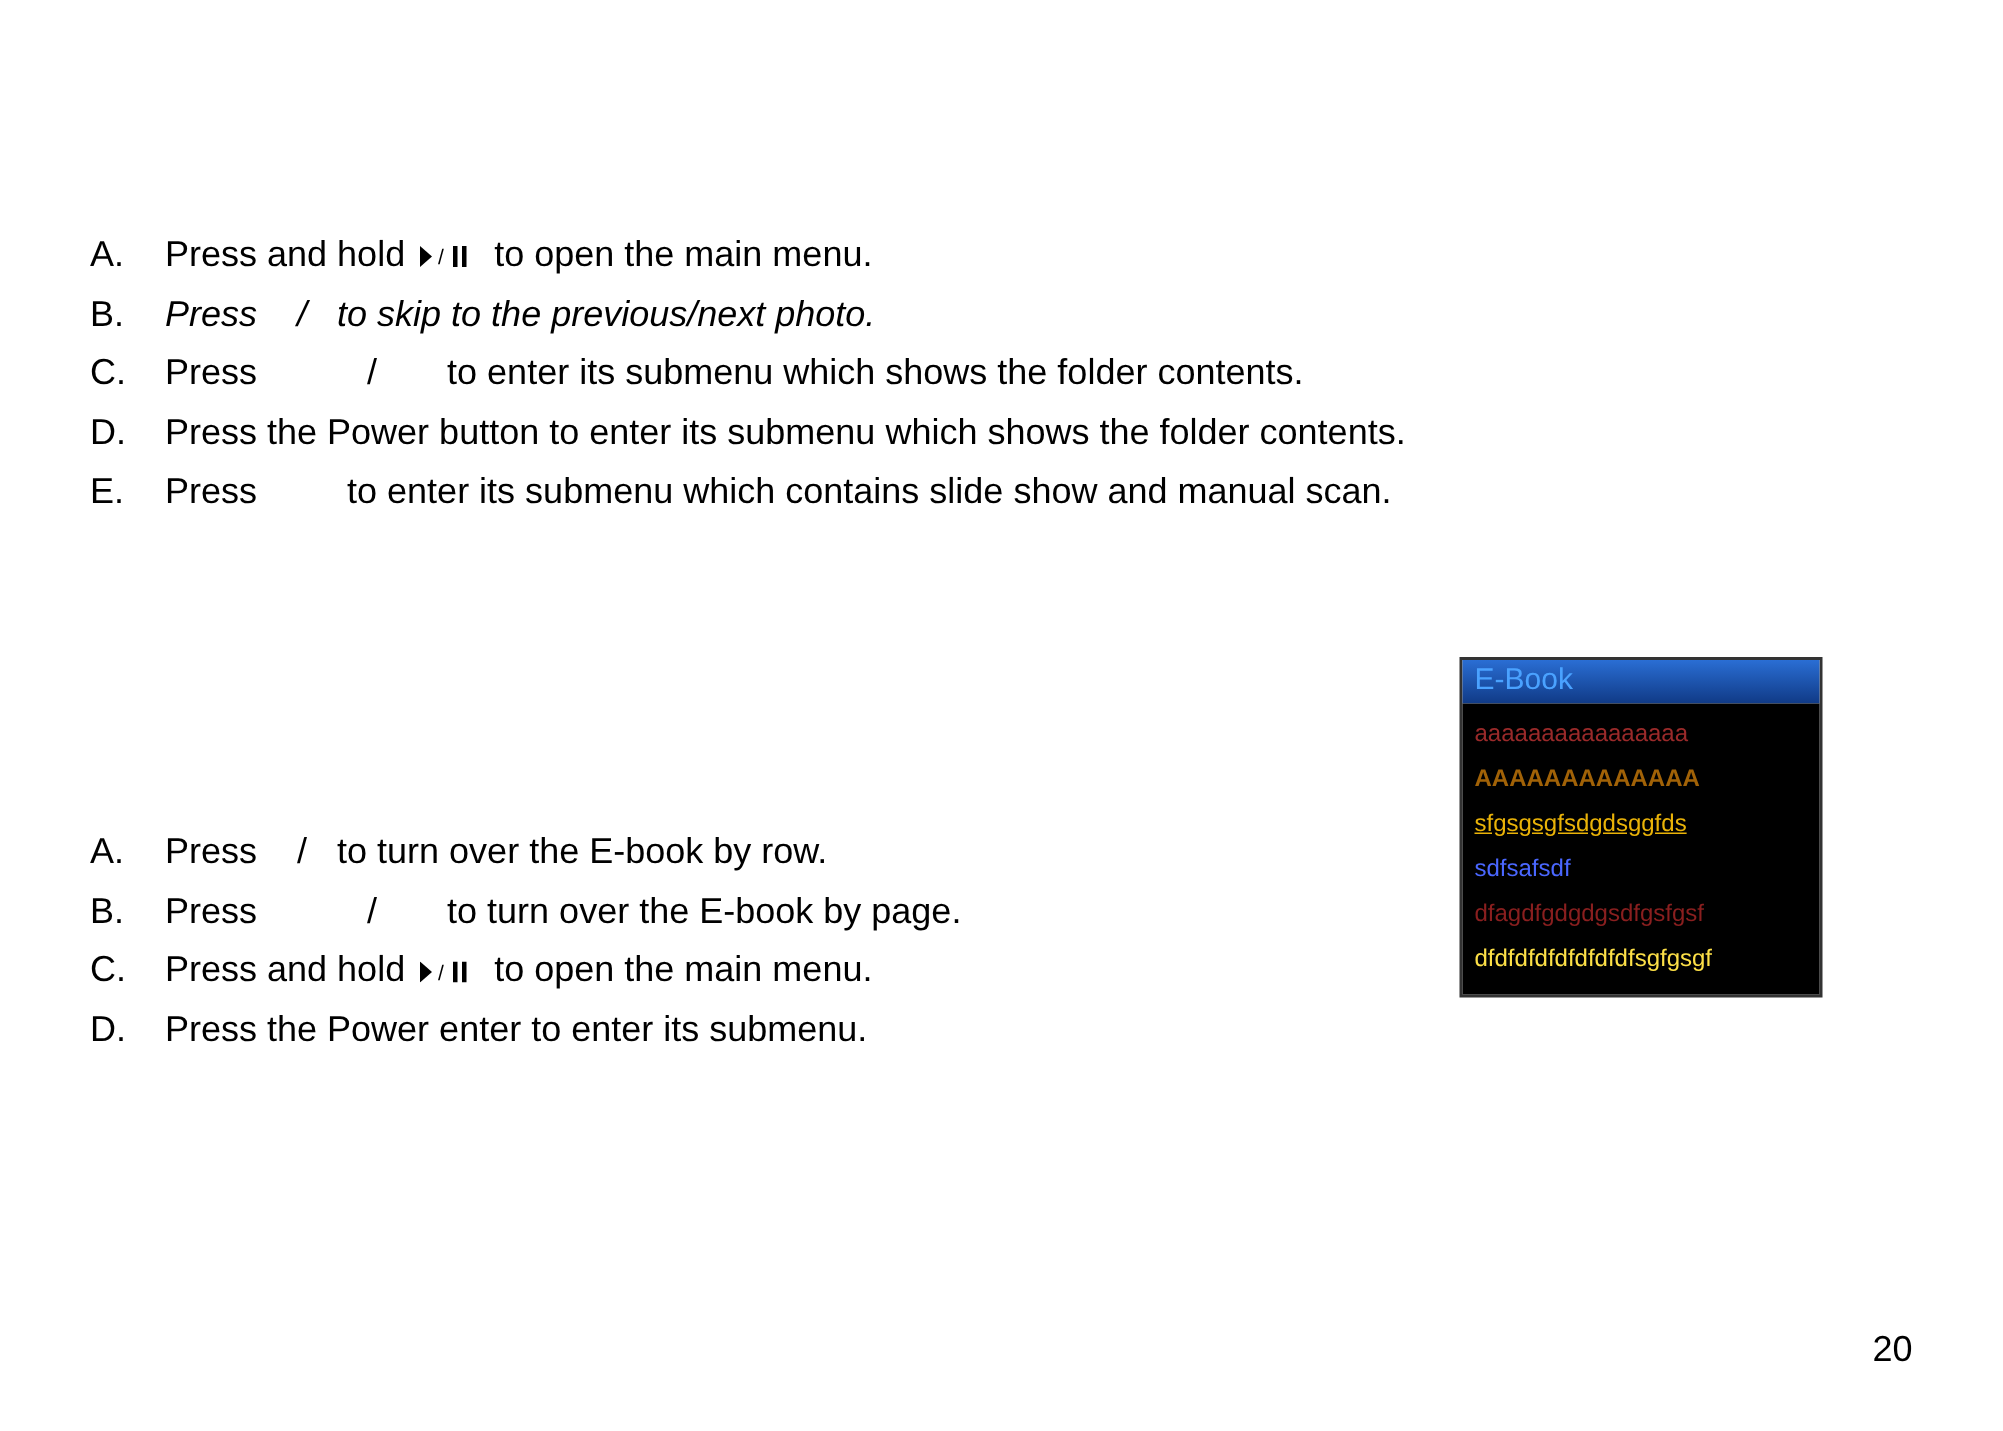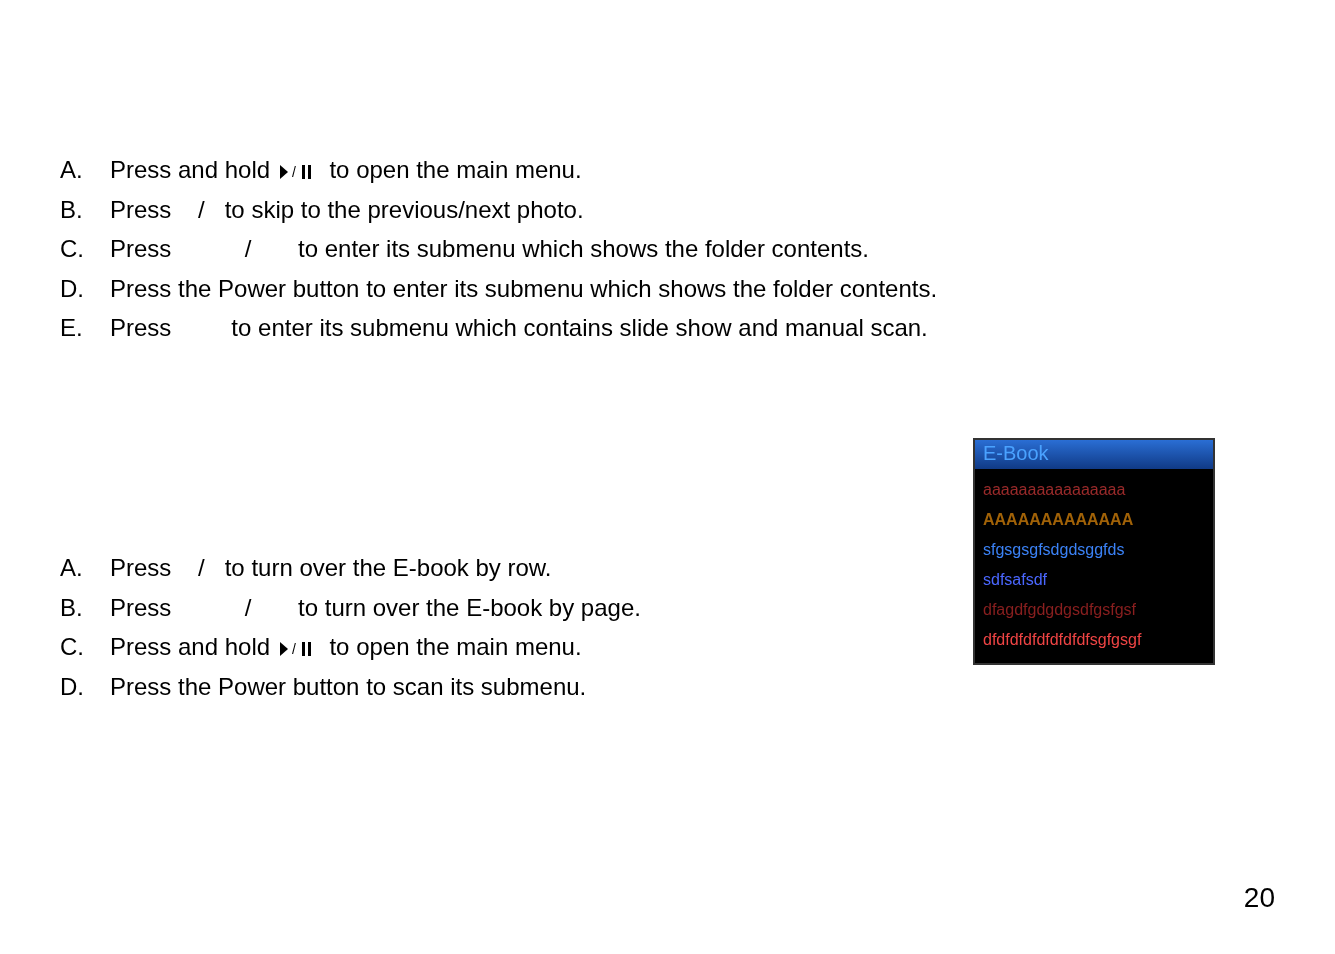--- a/index.html
+++ b/index.html
@@ -79,21 +79,21 @@
     padding: 3px 8px;
     font-size: 16px;
     line-height: 1.5;
     white-space: nowrap;
   }
   .l-bold { font-weight: bold; }
   .page-number {
     position: absolute;
     right: 60px;
     bottom: 40px;
-    font-size: 28px;
+    font-size: 24px;
     color: #000;
   }
 </style>
 </head>
 <body>
 
 <div class="page">
 
   <div class="list" id="list1">
       <div class="row">
@@ -102,21 +102,21 @@
             <svg width="40" height="14" viewBox="0 0 40 14">
               <polygon points="0,0 8,7 0,14" fill="#000"></polygon>
               <text x="12" y="12" font-size="14" fill="#000">/</text>
               <rect x="22" y="0" width="3" height="14" fill="#000"></rect>
               <rect x="28" y="0" width="3" height="14" fill="#000"></rect>
             </svg>
           </span><span> to open the main menu.</span></span>
       </div>
       <div class="row">
         <span class="letter">B.</span>
-        <span class="txt"><span style="white-space:pre;">Press    /   to skip to the previous/next photo.</span></span>
+        <span class="txt"><span style="white-space:pre;font-style:italic;">Press    /   to skip to the previous/next photo.</span></span>
       </div>
       <div class="row">
         <span class="letter">C.</span>
         <span class="txt"><span style="white-space:pre;">Press           /       to enter its submenu which shows the folder contents.</span></span>
       </div>
       <div class="row">
         <span class="letter">D.</span>
         <span class="txt"><span style="white-space:pre;">Press the Power button to enter its submenu which shows the folder contents.</span></span>
       </div>
       <div class="row">
@@ -141,31 +141,31 @@
               <svg width="40" height="14" viewBox="0 0 40 14">
                 <polygon points="0,0 8,7 0,14" fill="#000"></polygon>
                 <text x="12" y="12" font-size="14" fill="#000">/</text>
                 <rect x="22" y="0" width="3" height="14" fill="#000"></rect>
                 <rect x="28" y="0" width="3" height="14" fill="#000"></rect>
               </svg>
             </span><span> to open the main menu.</span></span>
         </div>
         <div class="row">
           <span class="letter">D.</span>
-          <span class="txt"><span style="white-space:pre;">Press the Power button to scan its submenu.</span></span>
+          <span class="txt"><span style="white-space:pre;">Press the Power enter to enter its submenu.</span></span>
         </div>
       </div>
 
     <div class="device">
       <div class="device-header">E-Book</div>
       <div class="device-body" id="device-body">
           <div class="device-line" style="color: rgb(154, 42, 42);">aaaaaaaaaaaaaaaa</div>
           <div class="device-line l-bold" style="color: #a16207;">AAAAAAAAAAAAA</div>
-          <div class="device-line" style="color: #3b82f6;">sfgsgsgfsdgdsggfds</div>
+          <div class="device-line" style="color: #eab308; text-decoration: underline;">sfgsgsgfsdgdsggfds</div>
           <div class="device-line" style="color: rgb(74, 103, 255);">sdfsafsdf</div>
           <div class="device-line" style="color: rgb(138, 31, 31);">dfagdfgdgdgsdfgsfgsf</div>
-          <div class="device-line" style="color: #ef4444;">dfdfdfdfdfdfdfdfsgfgsgf</div>
+          <div class="device-line" style="color: #fde047;">dfdfdfdfdfdfdfdfsgfgsgf</div>
         </div>
     </div>
   </div>
 
   <div class="page-number">20</div>
 </div>
 
 </body></html>

